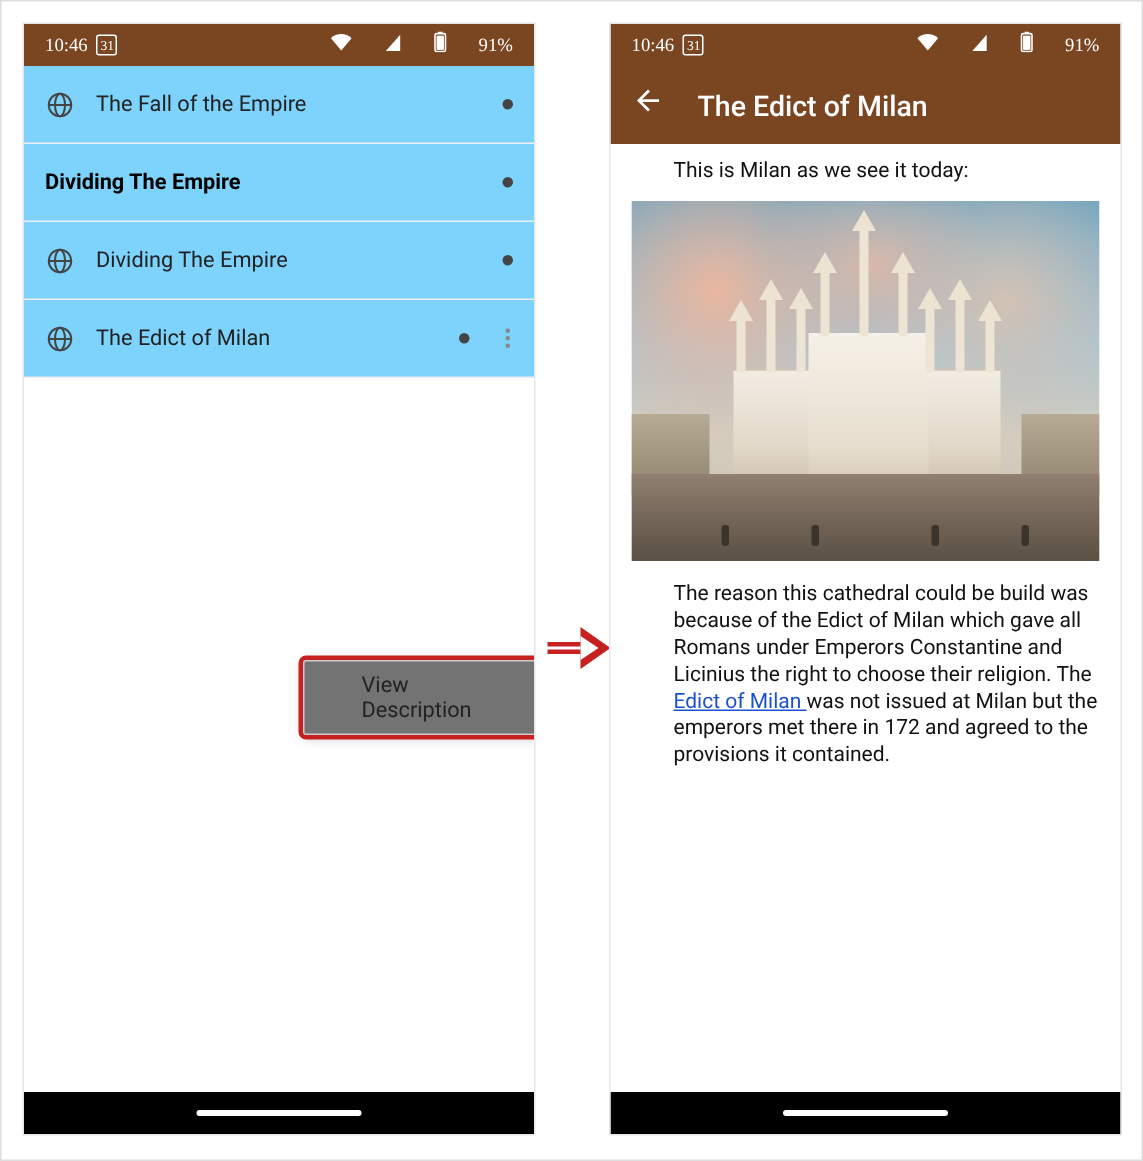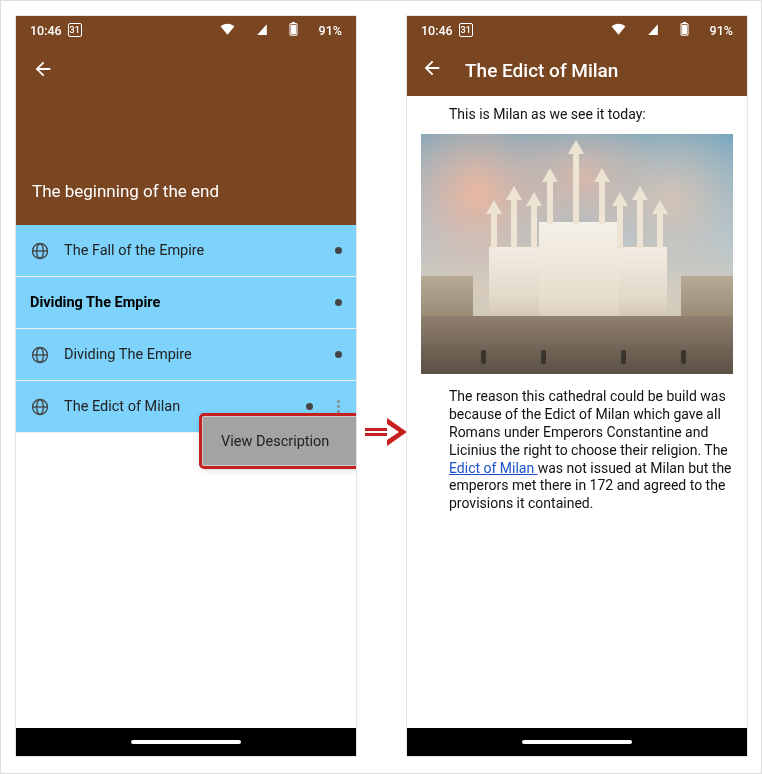--- a/index.html
+++ b/index.html
@@ -26,21 +26,21 @@
   .statusbar {
     height: 28px;
     display: flex;
     align-items: center;
     justify-content: space-between;
     padding: 0 14px;
     color: #fff;
     font-size: 12.5px;
     font-weight: 500;
   }
-  .brown-bg { background: #7a4622; }
+  .brown-bg { background: #7a4622; font-family: Liberation Serif, serif; }
   .statusbar-left  { display: flex; align-items: center; gap: 6px; }
   .statusbar-right { display: flex; align-items: center; gap: 21px; }
   .cal-icon {
     width: 14px; height: 14px; border: 1.4px solid #fff; border-radius: 2px;
     display:flex; align-items:center; justify-content:center;
     font-size:9px; line-height:1;
   }
   .wifi-icon, .sig-icon, .batt-icon { display:inline-block; }
 
   
@@ -96,28 +96,29 @@
     padding: 0 14px;
     border-bottom:1px solid #eee;
     font-weight:700;
     font-size:14.5px;
   }
   .list-header .row-label { flex:1; }
 
   
   .popup {
     position:absolute;
-    left: 186px; top: 400px;
-    background:#a3a3a3;
+    left: 186px; top: 424px;
+    background:#737373;
     border:1px solid #ccc;
     box-shadow: 0 2px 8px rgba(0,0,0,.25);
     outline: 3px solid #c62020;
     outline-offset: 0;
     border-radius:2px;
     width:164px;
+    padding-left:20px;
   }
   .popup-item {
     height:48px; display:flex; align-items:center;
     padding:0 18px; font-size:14.5px; color:#222;
     cursor:pointer;
   }
 
   
   .content { padding: 10px 14px; font-size:14px; color:#111; line-height:1.28; }
   .content p { margin-bottom: 10px; margin-left: 28px; }
@@ -231,28 +232,20 @@
         <svg width="9" height="14" viewBox="0 0 12 20">
             <rect x="1" y="2" width="10" height="17" rx="1.5" fill="none" stroke="#fff" stroke-width="1.5"></rect>
             <rect x="4" y="0" width="4" height="2" fill="#fff"></rect>
             <rect x="2.5" y="4" width="7" height="13.5" fill="#fff"></rect>
           </svg>
       </span>
       <span>91%</span>
     </div>
   </div>
 
-  <div class="header-tall">
-    <span class="back-arrow">
-      <svg width="22" height="22" viewBox="0 0 24 24">
-          <path fill="#fff" d="M20 11H7.8l5.6-5.6L12 4l-8 8 8 8 1.4-1.4L7.8 13H20z"></path>
-        </svg>
-    </span>
-    <div class="header-title-big">The beginning of the end</div>
-  </div>
 
   <div class="list">
     <div class="list-row">
       <span class="row-globe">
         <svg width="20" height="20" viewBox="0 0 24 24">
             <circle cx="12" cy="12" r="9" fill="none" stroke="#444" stroke-width="1.6"></circle>
             <ellipse cx="12" cy="12" rx="4" ry="9" fill="none" stroke="#444" stroke-width="1.6"></ellipse>
             <line x1="3" y1="12" x2="21" y2="12" stroke="#444" stroke-width="1.6"></line>
           </svg>
       </span>

